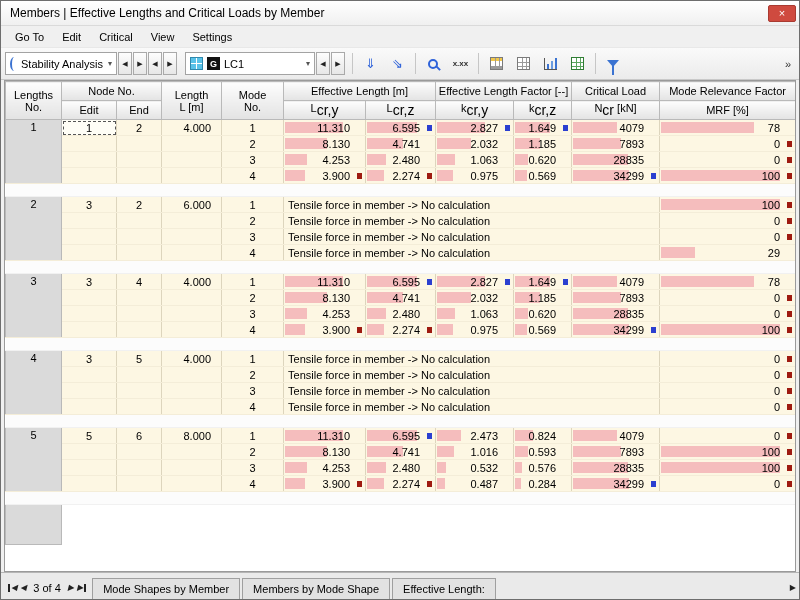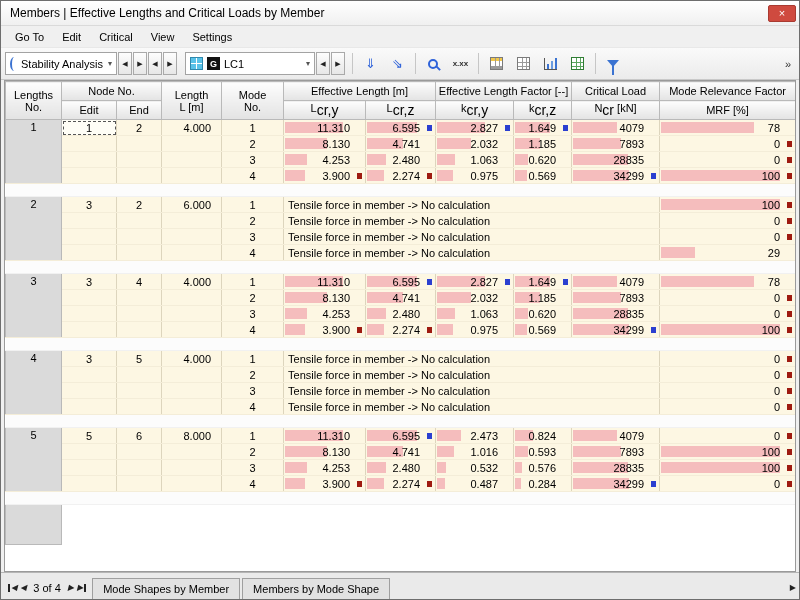--- a/index.html
+++ b/index.html
@@ -711,17 +711,18 @@
       <span class="nav-btn">
           <i>▶</i>
         </span>
       <span class="nav-btn">
           <i class="bar-r">▶</i>
         </span>
     </div>
     <div class="tab-strip">
         <div class="tab">Mode Shapes by Member</div>
         <div class="tab">Members by Mode Shape</div>
+        <div class="tab">Effective Length:</div>
       </div>
     <span class="tab-scroll">▶</span>
   </div>
 
 </div>
 
 </body></html>

